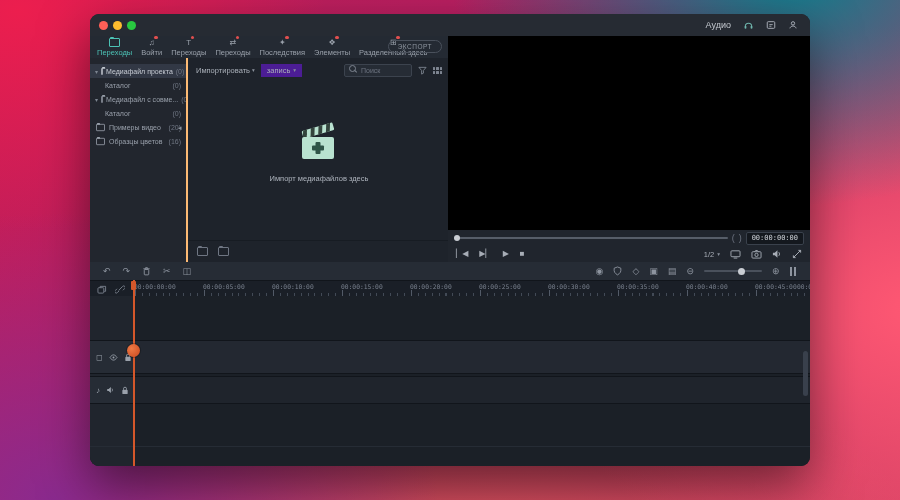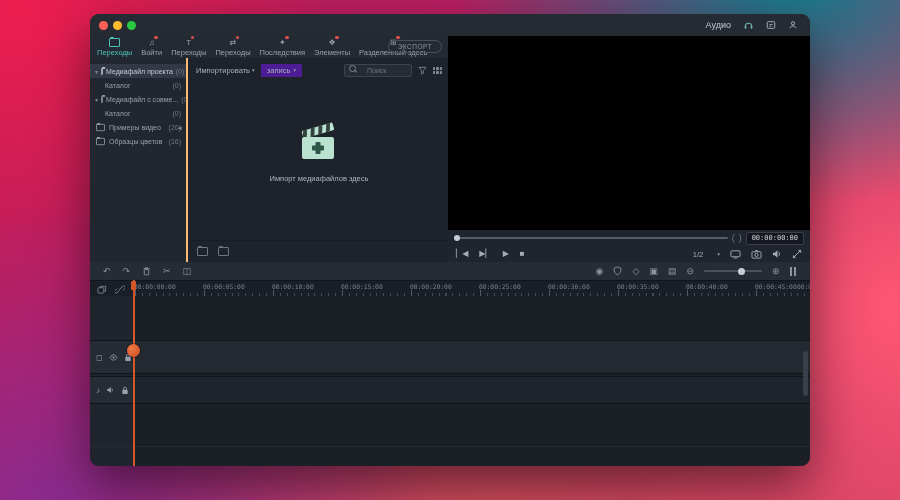--- a/index.html
+++ b/index.html
@@ -45,21 +45,21 @@
   .trow .cnt{margin-left:auto;padding-right:5px;color:#6f7683;}
   .trow.sel{background:#323845;color:#c6cbd3;}
   .disc{font-size:6px;color:#7d8591;width:6px;}
   .collapse{left:88px;top:110px;font-size:7px;color:#8d949f;}
   
   .media{left:96px;top:44px;width:262px;height:204px;background:#1e232b;border-left:2px solid #fdba74;}
   .mhead{position:absolute;left:0;top:4px;width:262px;height:16px;display:flex;align-items:center;gap:6px;padding-left:8px;box-sizing:border-box;}
   .mimport{color:#aab0b9;font-size:7.5px;display:flex;align-items:center;gap:2px;}
   .mrecord{background:#4c1d95;border-radius:0;color:#aab0b9;font-size:7.5px;padding:2px 6px;display:flex;align-items:center;gap:3px;}
   .chev{font-size:5.5px;color:#8a919c;}
-  .msearch{margin-left:auto;display:flex;gap:9px;border:1px solid #3c434e;background:#262c35;
+  .msearch{margin-left:auto;display:flex;gap:3px;border:1px solid #3c434e;background:#262c35;
     border-radius:2px;height:11px;width:58px;padding:0 4px;}
   .msearch input{background:transparent;border:none;outline:none;color:#aab0b9;font-size:7px;width:42px;font-family:inherit;}
   .msearch input::placeholder{color:#6d7480;}
   .mag{width:5px;height:5px;border:1px solid #7d8490;border-radius:50%;position:relative;flex:none;}
   .mag::after{content:"";position:absolute;left:4.5px;top:4.5px;width:3px;height:1px;background:#7d8490;transform:rotate(45deg);transform-origin:0 0;}
   .gridico{width:9px;height:7px;display:grid;grid-template-columns:repeat(3,1fr);gap:1px;margin-right:8px;}
   .gridico span{background:#7d8490;border-radius:.5px;}
   .importzone{position:absolute;left:0;top:62px;width:262px;text-align:center;}
   .importtext{margin-top:8px;color:#aeb4bd;font-size:7.5px;}
   .mfoot{position:absolute;left:0;bottom:0;width:262px;height:22px;border-top:1px solid #171c23;display:flex;align-items:center;gap:10px;padding-left:9px;box-sizing:border-box;color:#6f7683;}
@@ -68,21 +68,21 @@
   .screen{position:absolute;left:0;top:0;width:362px;height:194px;background:#000;}
   .scrubrow{position:absolute;left:0;top:194px;width:362px;height:16px;display:flex;align-items:center;padding:0 6px;box-sizing:border-box;gap:4px;}
   .scrubline{flex:1;height:1.5px;background:#565d68;border-radius:1px;position:relative;}
   .scrubdot{position:absolute;left:0;top:-2.3px;width:6px;height:6px;border-radius:50%;background:#c9cdd3;}
   .bracket{color:#6d7480;font-size:9px;line-height:10px;}
   .timecode{border:1px solid #3a414c;background:#14181e;border-radius:2px;color:#ccd0d6;
     font-family:"DejaVu Sans Mono",monospace;font-size:7px;padding:1.5px 5px;}
   .transport{position:absolute;left:0;top:210px;width:362px;height:16px;display:flex;align-items:center;padding:0 8px;box-sizing:border-box;gap:11px;color:#a7adb6;}
   .ticon{font-size:8px;line-height:10px;}
   .tright{margin-left:auto;display:flex;align-items:center;gap:10px;}
-  .zoomsel{display:flex;align-items:center;gap:14px;font-size:7.5px;color:#a7adb6;}
+  .zoomsel{display:flex;align-items:center;gap:3px;font-size:7.5px;color:#a7adb6;}
   
   .tltoolbar{left:0;top:248px;width:720px;height:18px;background:#262c35;display:flex;align-items:center;color:#8d949f;}
   .tlt-left{display:flex;gap:12px;margin-left:13px;font-size:9px;}
   .tlt-right{margin-left:auto;display:flex;align-items:center;gap:10px;margin-right:14px;font-size:9px;}
   .zslider{width:58px;height:2px;background:#4a515c;border-radius:1px;position:relative;}
   .zknob{position:absolute;left:34px;top:-2.5px;width:7px;height:7px;border-radius:50%;background:#c9cdd3;}
   .fitbars{display:flex;gap:1.5px;}
   .fitbars i{width:2.5px;height:9px;background:#8d949f;}
   
   .ruler{left:0;top:266px;width:720px;height:16px;background:#1a1f27;border-top:1px solid #11151b;box-sizing:border-box;}

